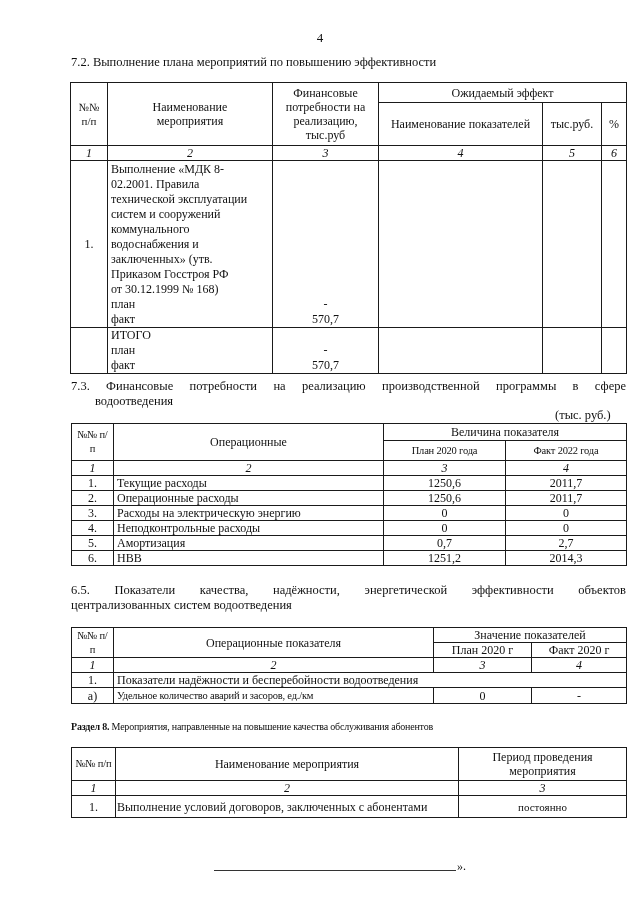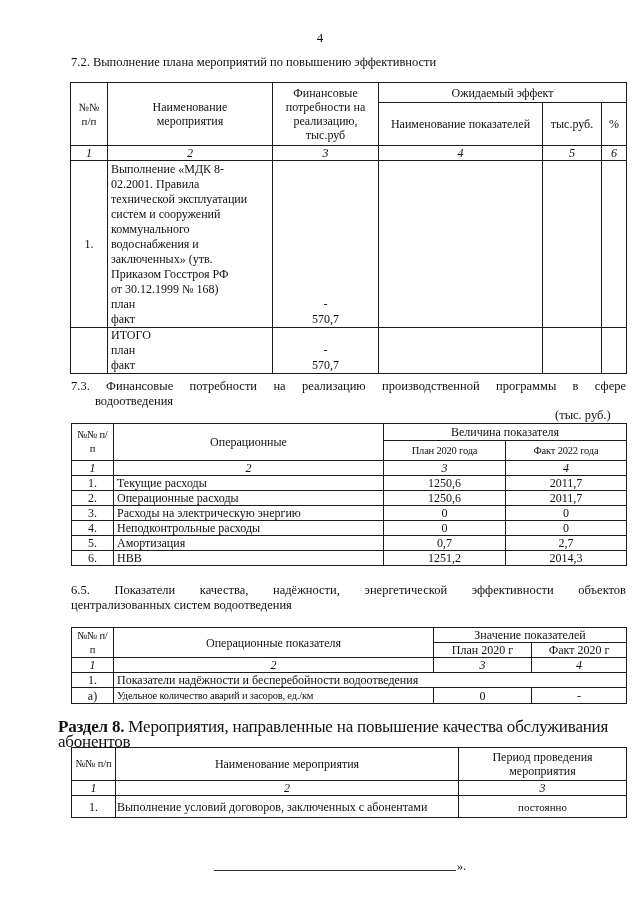--- a/index.html
+++ b/index.html
@@ -202,21 +202,21 @@
   </tr>
   <tr style="height:16px;">
     <td class="c">а)</td>
     <td class="l xs">Удельное количество аварий и засоров, ед./км</td>
     <td class="c">0</td>
     <td class="c">-</td>
   </tr>
 </tbody>
   </table>
 
-<div class="abs heading xs" style="left:58px; top:719px; font-size:17px;"><span class="bold">Раздел 8.</span><span> Мероприятия, направленные на повышение качества обслуживания абонентов</span></div>
+<div class="abs heading xs" style="left:71px; top:719px; font-size:10px;"><span class="bold">Раздел 8.</span><span> Мероприятия, направленные на повышение качества обслуживания абонентов</span></div>
 
 <table style="left:71px; top:747px; width:555px;">
   <colgroup>
     <col style="width:44px">
       <col style="width:343px">
       <col style="width:168px">
   </colgroup>
   <tbody>
       <tr style="height:33px;">
     <td class="c xs">№№ п/п</td>

